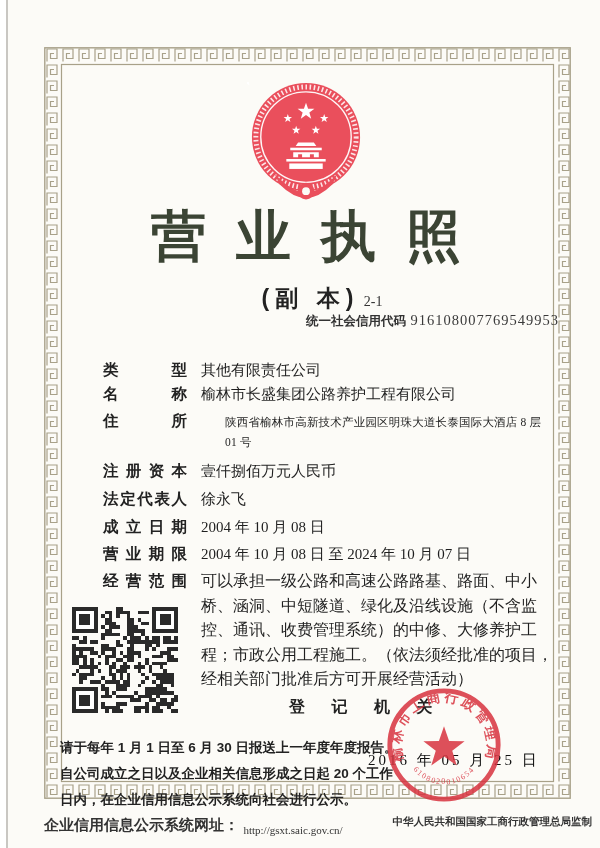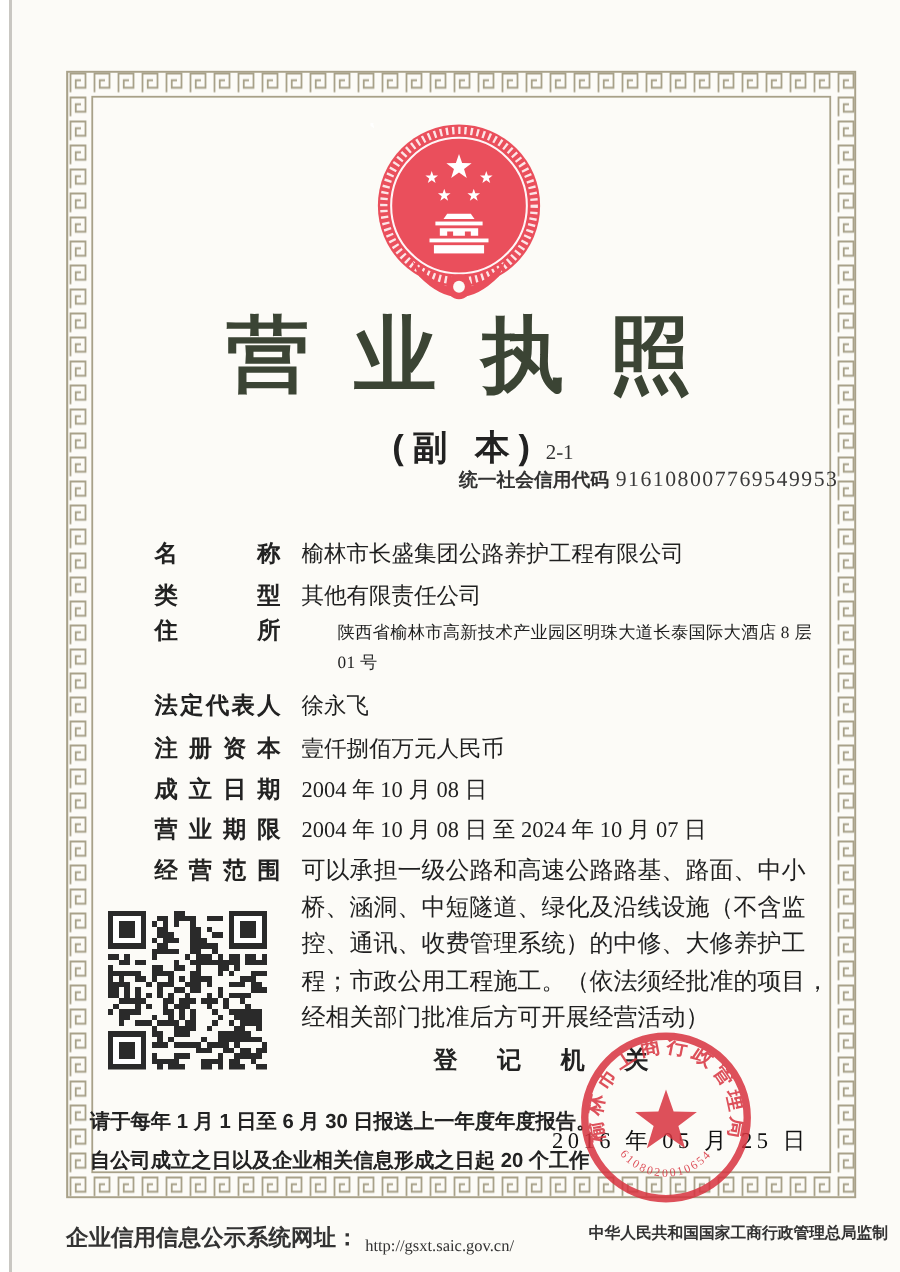--- a/index.html
+++ b/index.html
@@ -148,39 +148,39 @@
     <span class="copy-label">(副  本)</span>
     <span class="copy-number">2-1</span>
   </div>
 
   <div class="credit-line">
     <span class="credit-label">统一社会信用代码</span>
     <span class="credit-code">916108007769549953</span>
   </div>
 
   <div class="fields">
+    <div class="field-row row-type">
+      <div class="field-label">类型</div>
+      <div class="field-value">其他有限责任公司</div>
+    </div>
     <div class="field-row row-name">
       <div class="field-label">名称</div>
       <div class="field-value">榆林市长盛集团公路养护工程有限公司</div>
     </div>
-    <div class="field-row row-type">
-      <div class="field-label">类型</div>
-      <div class="field-value">其他有限责任公司</div>
-    </div>
     <div class="field-row row-address">
       <div class="field-label">住所</div>
       <div class="field-value small">陕西省榆林市高新技术产业园区明珠大道长泰国际大酒店 8 层 01 号</div>
     </div>
+    <div class="field-row row-capital">
+      <div class="field-label">注册资本</div>
+      <div class="field-value">壹仟捌佰万元人民币</div>
+    </div>
     <div class="field-row row-legal">
       <div class="field-label">法定代表人</div>
       <div class="field-value">徐永飞</div>
-    </div>
-    <div class="field-row row-capital">
-      <div class="field-label">注册资本</div>
-      <div class="field-value">壹仟捌佰万元人民币</div>
     </div>
     <div class="field-row row-estab">
       <div class="field-label">成立日期</div>
       <div class="field-value">2004 年 10 月 08 日</div>
     </div>
     <div class="field-row row-term">
       <div class="field-label">营业期限</div>
       <div class="field-value">2004 年 10 月 08 日 至 2024 年 10 月 07 日</div>
     </div>
     <div class="field-row" style="align-items:flex-start;">
@@ -540,20 +540,21 @@
       <textPath href="#sealRing" startOffset="50%" text-anchor="middle">榆林市工商行政管理局</textPath>
     </text>
     <text font-size="8" fill="#d8333f" letter-spacing="1.5" font-family="Liberation Serif, serif">
       <textPath href="#sealSerialArc" startOffset="50%" text-anchor="middle">6108020010654</textPath>
     </text>
   </svg>
 
   <div class="notice">
     <div>请于每年 1 月 1 日至 6 月 30 日报送上一年度年度报告。</div>
     <div>自公司成立之日以及企业相关信息形成之日起 20 个工作</div>
+    <div>日内，在企业信用信息公示系统向社会进行公示。</div>
   </div>
 
   <div class="footer-left">
     <span class="footer-left-label">企业信用信息公示系统网址：</span>
     <span class="footer-url">http://gsxt.saic.gov.cn/</span>
   </div>
   <div class="footer-right">中华人民共和国国家工商行政管理总局监制</div>
 
 </div>
 

